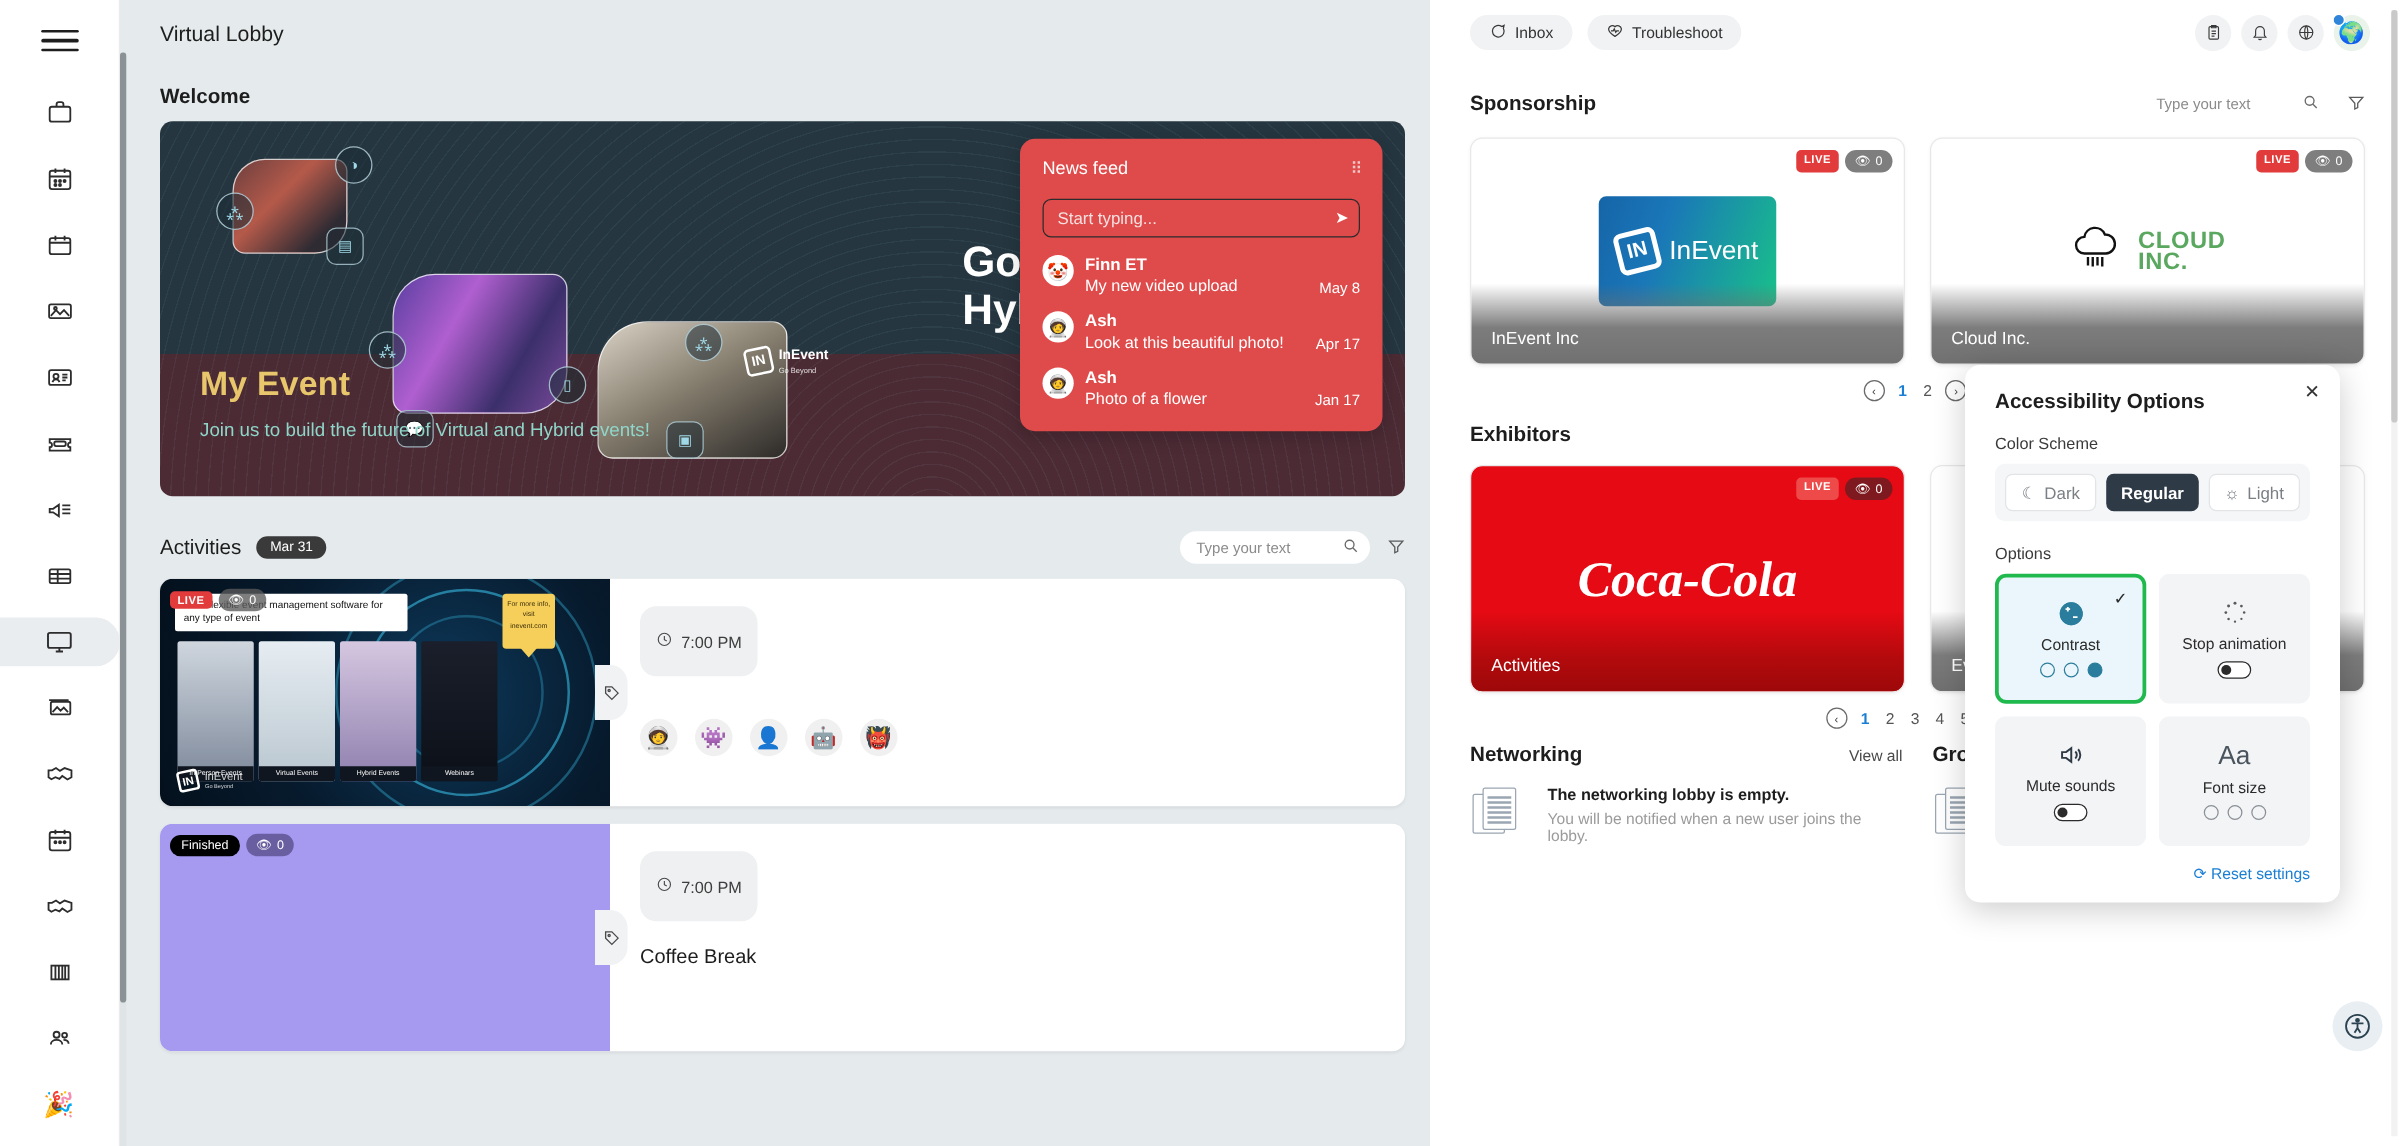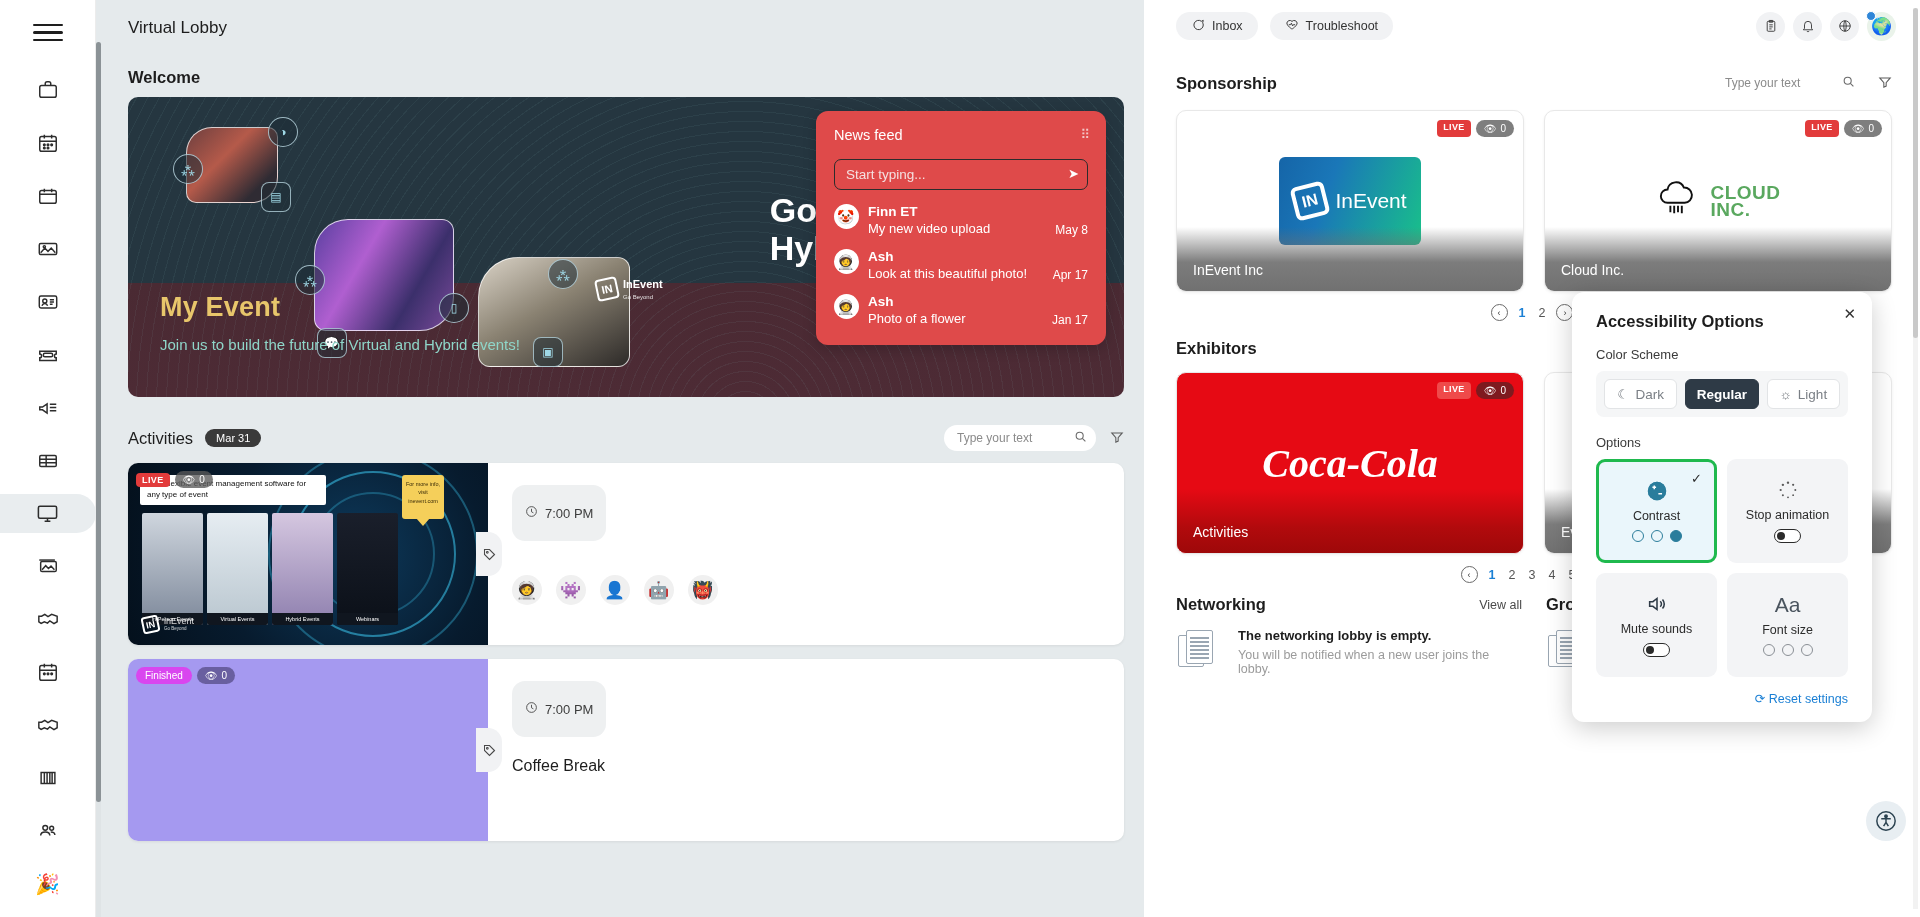--- a/index.html
+++ b/index.html
@@ -115,21 +115,21 @@
     background: linear-gradient(180deg,#cfd6de,#7d889a); }
   .tile:nth-child(2){ background: linear-gradient(180deg,#e6edf2,#b9c6cf); }
   .tile:nth-child(3){ background: linear-gradient(180deg,#d5c7e0,#8e7fae); }
   .tile:nth-child(4){ background: linear-gradient(180deg,#1a1f2b,#0b1018); }
   .tile b { position: absolute; left: 0; right: 0; bottom: 0; background: #10161f; color: #fff;
     font-size: 5.5px; text-align: center; padding: 3px 0; font-weight: 400; }
   .act-banner { position: absolute; left: 12px; top: 12px; background: #fff; border-radius: 2px;
     font-size: 8px; color: #111; padding: 4px 7px; line-height: 1.35; max-width: 186px; }
   .live-tag { position: absolute; left: 8px; top: 8px; display: flex; gap: 5px; align-items: center; z-index: 3; }
   .live-pill { background: #e23b3b; color: #fff; font-size: 9px; font-weight: 700; border-radius: 4px; padding: 2px 6px; letter-spacing: .4px; }
-  .fin-pill { background: #d946ef; color: #fff; font-size: 10px; border-radius: 10px; padding: 3px 9px; }
+  .fin-pill { background: #000000; color: #fff; font-size: 10px; border-radius: 10px; padding: 3px 9px; }
   .views-pill { background: rgba(90,90,90,.78); color: #fff; font-size: 10px; border-radius: 10px;
     padding: 3px 8px; display: flex; align-items: center; gap: 4px; }
   .sticky { position: absolute; right: 44px; top: 12px; width: 42px; height: 44px; background: #f5cf5a;
     border-radius: 3px; font-size: 5.5px; color: #3a2c08; padding: 5px 3px; text-align: center; line-height: 1.5; }
   .sticky:after { content:""; position:absolute; left:14px; bottom:-7px; border-left:7px solid transparent;
     border-right:7px solid transparent; border-top:8px solid #f5cf5a; }
   .act-logo { position: absolute; left: 14px; bottom: 12px; display: flex; gap: 5px; align-items: center; }
   .act-logo-mark { width: 17px; height: 17px; border: 2px solid #fff; border-radius: 3px; transform: rotate(-12deg);
     display:flex;align-items:center;justify-content:center;color:#fff;font-size:9px;font-weight:700; }
   .act-logo-txt { color:#fff; font-size:9px; line-height:1.05; }

